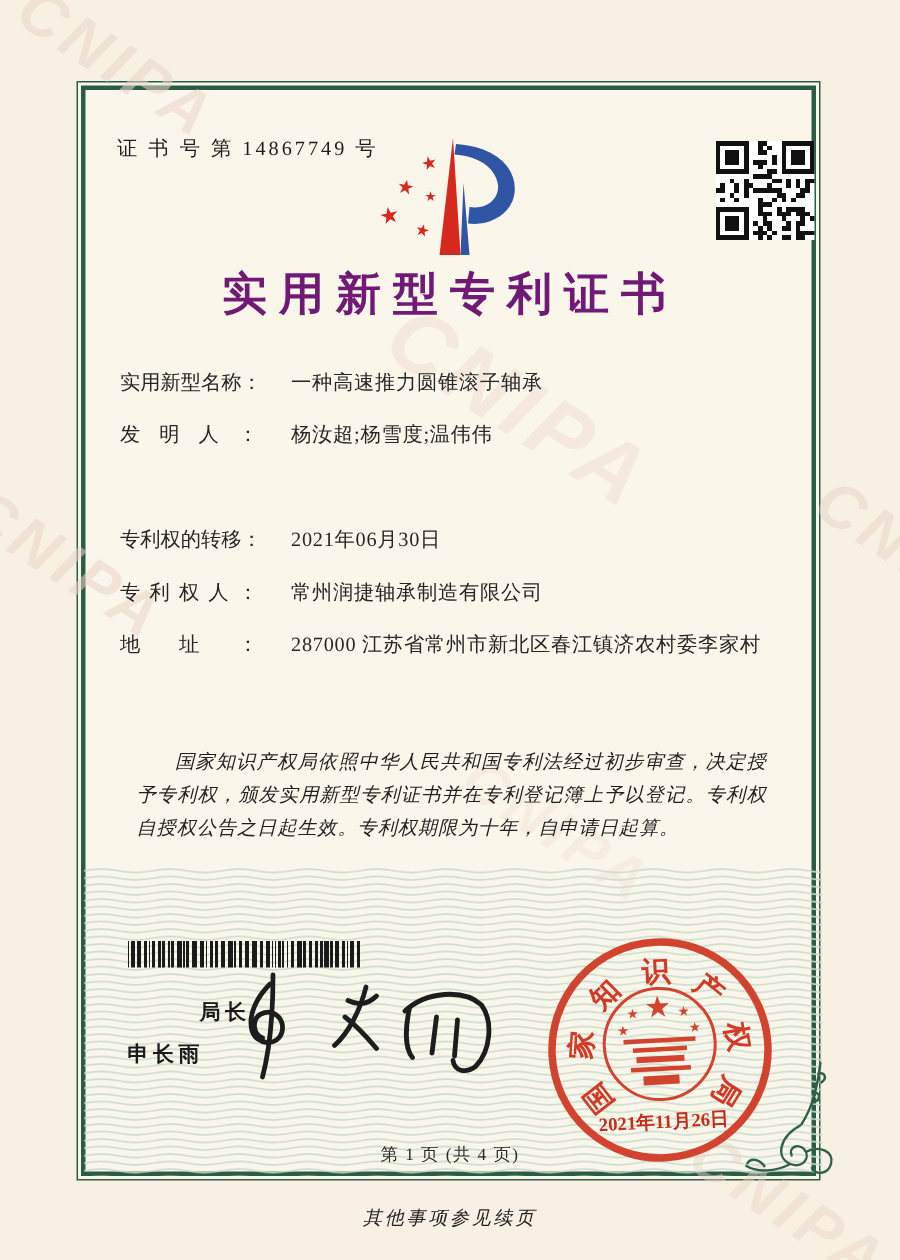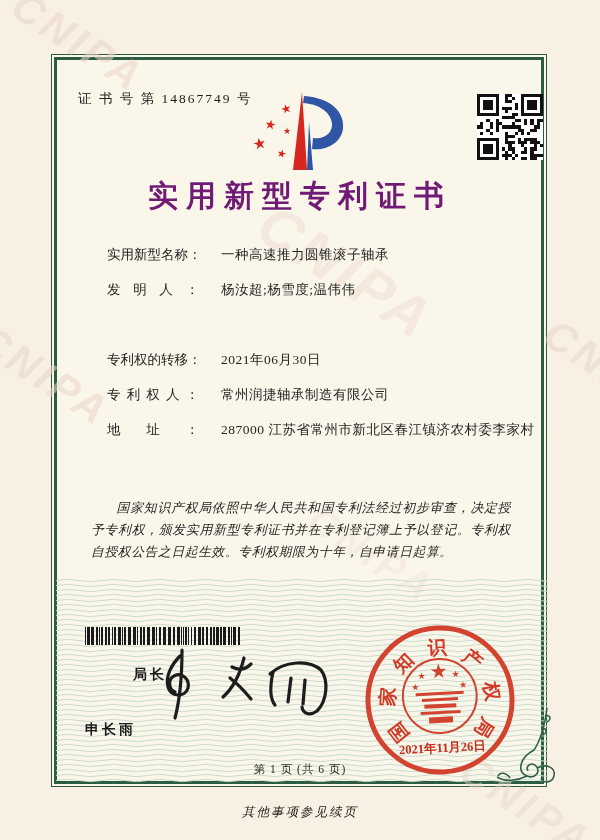--- a/index.html
+++ b/index.html
@@ -11,21 +11,21 @@
       letter-spacing:4px;opacity:.55;z-index:2;pointer-events:none;}
   
   .frame{position:absolute;left:51px;top:54px;width:496px;height:733px;
          border:1.5px solid #2d5c44;z-index:1;box-sizing:border-box;background:#fbf6ea;}
   .frame-inner{position:absolute;inset:2px;border:3px solid #2d5c44;}
   .abs{position:absolute;z-index:3;}
   .cert-no{left:78px;top:90px;font-size:13.5px;letter-spacing:2px;color:#1d1d1d;}
   .title{left:0;top:176px;width:100%;text-align:center;font-size:30px;font-weight:bold;
          letter-spacing:8px;color:#701a75;}
   .frow{left:80px;font-size:13.5px;color:#252525;white-space:nowrap;}
-  .flabel{display:inline-block;width:92px;text-align:justify;text-align-last:justify;margin-left:27px;}
+  .flabel{display:inline-block;width:92px;text-align:justify;text-align-last:justify;}
   .fvalue{margin-left:22px;letter-spacing:.5px;}
   .grant2{position:absolute;left:235px;top:0;white-space:nowrap;}
   .paras{left:80px;top:486px;width:442px;font-size:12.8px;line-height:1.72;
          font-style:italic;color:#1f1f1f;letter-spacing:.6px;text-align:justify;}
   .paras p{margin:11px;text-indent:2em;}
   .director{left:85px;font-family:"Liberation Sans","DejaVu Sans",sans-serif;
             font-size:14px;font-weight:600;letter-spacing:3px;color:#1b1b1b;}
   .pagenum{left:0;top:762px;width:100%;text-align:center;font-size:11.5px;letter-spacing:1px;color:#2a2a2a;}
   .contnote{left:0;top:804px;width:100%;text-align:center;font-size:12.5px;
             font-style:italic;letter-spacing:2px;color:#1f1f1f;}
@@ -250,21 +250,21 @@
       <rect x="131" y="0" width="3" height="18" fill="#1a1a1a"></rect>
       <rect x="135" y="0" width="2" height="18" fill="#1a1a1a"></rect>
       <rect x="138" y="0" width="3" height="18" fill="#1a1a1a"></rect>
       <rect x="143" y="0" width="2" height="18" fill="#1a1a1a"></rect>
       <rect x="146" y="0" width="1" height="18" fill="#1a1a1a"></rect>
       <rect x="148" y="0" width="3" height="18" fill="#1a1a1a"></rect>
       <rect x="153" y="0" width="2" height="18" fill="#1a1a1a"></rect>
     </svg>
 
   <div class="abs director" style="top:666px;margin-left:48px;">局长</div>
-  <div class="abs director" style="top:694px;margin-top:27px;">申长雨</div>
+  <div class="abs director" style="top:694px;">申长雨</div>
 
   <svg class="abs" style="left:132px;top:644px;" width="210" height="85" viewBox="0 0 210 85" fill="none" stroke="#1d1d1d" stroke-width="3.2" stroke-linecap="round">
     <path d="M48,12 C40,20 33,32 36,43 C39,53 53,54 56,44 C58,35 50,28 42,32 C36,35 36,45 43,48"></path>
     <path d="M50,6 C50,30 48,55 43,74"></path>
     <path d="M100,23 C108,27 114,25 119,20"></path>
     <path d="M112,14 C108,30 100,45 91,53"></path>
     <path d="M98,34 C106,40 114,49 119,55"></path>
     <path d="M141,28 C138,42 138,55 143,61"></path>
     <path d="M138,30 C152,17 177,15 189,26 C197,37 195,57 185,67 C178,72 171,70 170,63"></path>
     <path d="M159,34 L156,58"></path>
@@ -301,16 +301,16 @@
   <svg class="abs" style="left:496px;top:706px;" width="64" height="82" viewBox="0 0 64 82" fill="none" stroke="#2f6148" stroke-width="1.6">
     <path d="M51,2 C49,18 46,32 38,44"></path>
     <path d="M49,10 C54,8 56,13 51,16"></path>
     <path d="M45,22 C51,22 52,27 46,29"></path>
     <path d="M38,44 C23,52 21,66 31,70 C39,73 45,66 40,60 C36,56 29,59 32,65"></path>
     <path d="M41,62 C51,57 60,62 58,70 C56,77 47,78 45,72"></path>
     <path d="M31,70 C21,75 9,76 1,71"></path>
     <path d="M14,72 C10,66 4,66 2,70"></path>
   </svg>
 
-  <div class="abs pagenum">第 1 页 (共 6 页)</div>
+  <div class="abs pagenum">第 1 页 (共 4 页)</div>
   <div class="abs contnote">其他事项参见续页</div>
 
 </div>
 
 </body></html>

